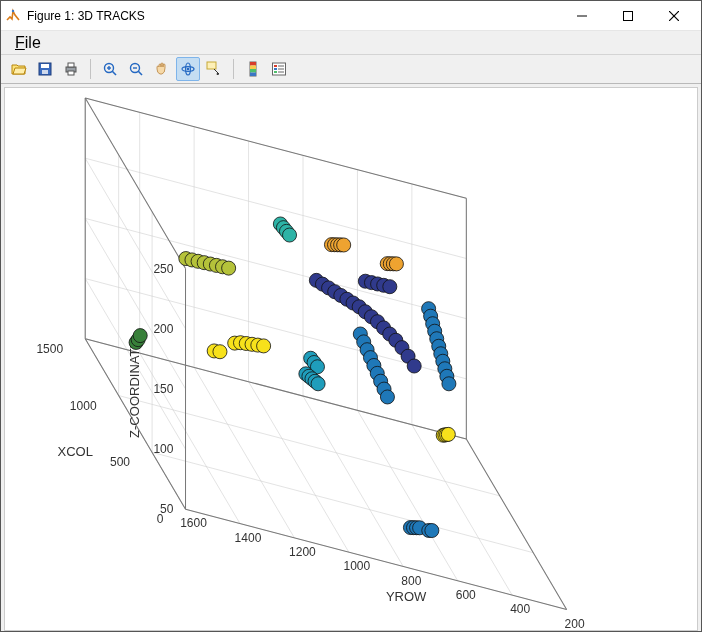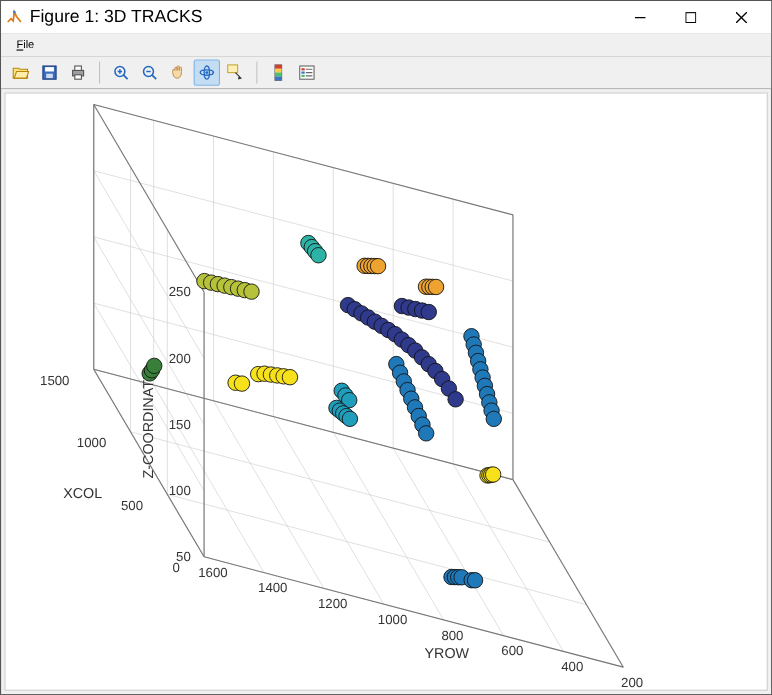--- a/index.html
+++ b/index.html
@@ -1,24 +1,24 @@
 <!DOCTYPE html>
 <html><head>
 <meta charset="utf-8">
 <style>
   * { box-sizing: border-box; margin: 0; padding: 0; }
   html, body { width: 702px; height: 632px; font-family: "Segoe UI", Tahoma, sans-serif; font-size: 12px; background: #fff; overflow: hidden; }
   .window { width: 702px; height: 632px; border: 1px solid #555; background: #f0f0f0; display: flex; flex-direction: column; }
   .titlebar { height: 30px; background: #fff; display: flex; align-items: center; padding: 0 4px; border-bottom: 1px solid #e6e6e6; }
   .titlebar .app-icon { width: 16px; height: 16px; margin-right: 6px; display: flex; align-items: center; justify-content: center; }
-  .titlebar .title { flex: 1; font-size: 16px; color: #000; }
+  .titlebar .title { flex: 1; font-size: 12px; color: #000; }
   .titlebar .win-controls { display: flex; gap: 0; }
   .titlebar .win-btn { width: 46px; height: 30px; display: flex; align-items: center; justify-content: center; color: #000; cursor: pointer; }
   .menubar { height: 24px; background: #f0f0f0; display: flex; align-items: center; padding: 0 6px; border-bottom: 1px solid #d4d4d4; }
-  .menu-item { padding: 3px 8px; cursor: pointer; font-size: 10px; }
+  .menu-item { padding: 3px 8px; cursor: pointer; font-size: 16px; }
   .menu-item .mn-key { text-decoration: underline; }
   .toolbar { height: 30px; background: #f0f0f0; display: flex; align-items: center; padding: 2px 6px; gap: 4px; border-bottom: 1px solid #b9b9b9; }
   .tgroup { display: flex; align-items: center; gap: 2px; }
   .tbtn { width: 24px; height: 24px; display: flex; align-items: center; justify-content: center; border: 1px solid transparent; border-radius: 2px; cursor: pointer; }
   .tbtn.active { background: #c4ddf2; border-color: #7eb4ea; }
   .tsep { width: 1px; height: 20px; background: #c3c3c3; margin: 0 3px; }
   .plot-area { flex: 1; background: #fff; position: relative; margin: 3px; border: 1px solid #ccc; }
   .plot-area svg { width: 100%; height: 100%; display: block; }
   .axis-label { font-size: 13px; font-family: Arial, sans-serif; fill: #333; }
   .tick-label { font-size: 12px; font-family: Arial, sans-serif; fill: #333; }

